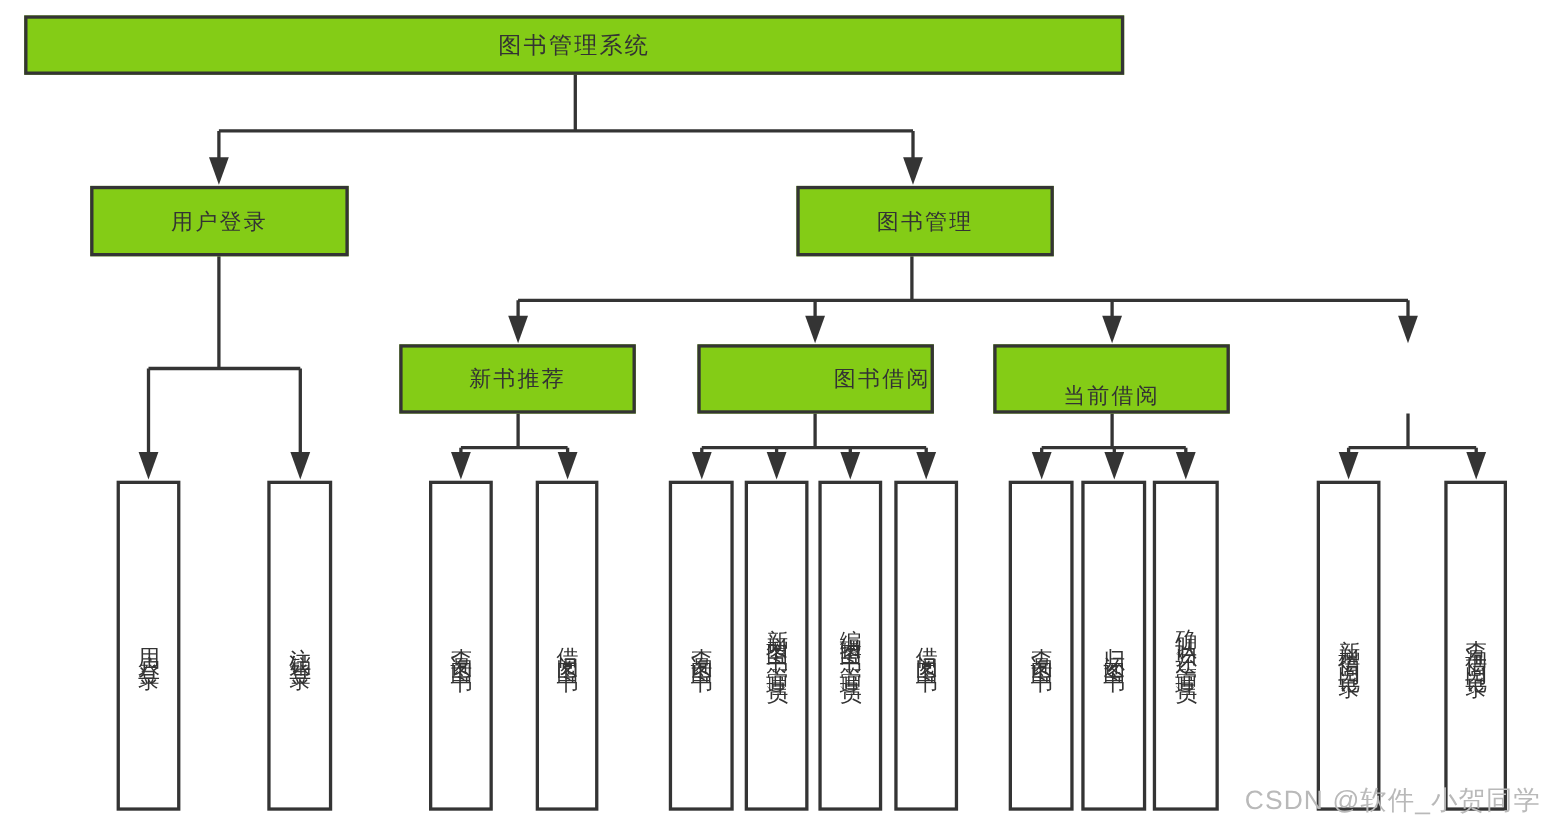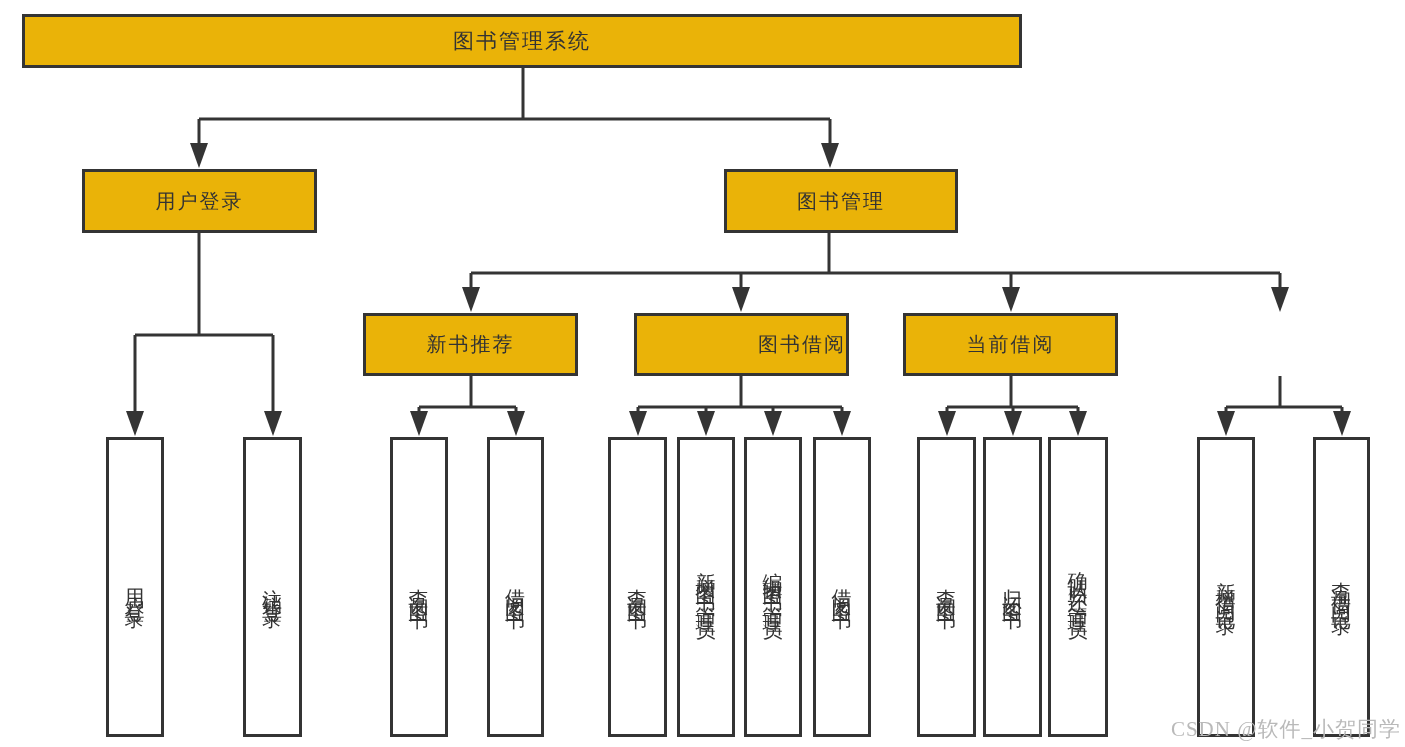--- a/index.html
+++ b/index.html
@@ -13,21 +13,21 @@
   }
   #wires {
     position: absolute;
     left: 0; top: 0;
     width: 1405px; height: 747px;
   }
   .hbox {
     position: absolute;
     box-sizing: border-box;
     border: 3px solid #343434;
-    background: #eab308;
+    background: #84cc16;
     display: flex;
     align-items: center;
     justify-content: center;
     font-size: 20px;
     letter-spacing: 2px;
     color: #333333;
     z-index: 2;
   }
   .hbox.title { font-size: 21px; }
   .vbox {
@@ -48,25 +48,24 @@
     text-orientation: upright;
     font-size: 20px;
     letter-spacing: 7px;
     line-height: 1;
     white-space: nowrap;
   }
   .watermark {
     position: absolute;
     right: 4px;
     bottom: 4px;
-    font-size: 21px;
+    font-size: 24px;
     letter-spacing: 1px;
     color: #b9b9b9;
     z-index: 3;
-    font-family: Liberation Serif, serif;
   }
   path, polygon { shape-rendering: geometricPrecision; }
 </style>
 </head>
 <body>
 
 <div id="canvas">
 
   <svg id="wires" viewBox="0 0 1405 747" xmlns="http://www.w3.org/2000/svg">
     <g stroke="#343434" stroke-width="3" fill="none">
@@ -111,21 +110,21 @@
   <div class="hbox" style="left:712px; top:169px; width:234px; height:64px;margin-left:12px;">
     <span>图书管理</span>
   </div>
 
   <div class="hbox" style="left:363px; top:313px; width:215px; height:63px;">
     <span>新书推荐</span>
   </div>
   <div class="hbox" style="left:634px; top:313px; width:215px; height:63px;justify-content:flex-end;">
     <span>图书借阅</span>
   </div>
-  <div class="hbox" style="left:903px; top:313px; width:215px; height:63px;">
+  <div class="hbox" style="left:903px; top:313px; width:215px; height:63px;align-items:flex-end;">
     <span>当前借阅</span>
   </div>
 
   <div class="vbox" style="left:106px; width:58px;">
     <span>用户登录</span>
   </div>
   <div class="vbox" style="left:243px; width:59px;">
     <span>注销登录</span>
   </div>
 

